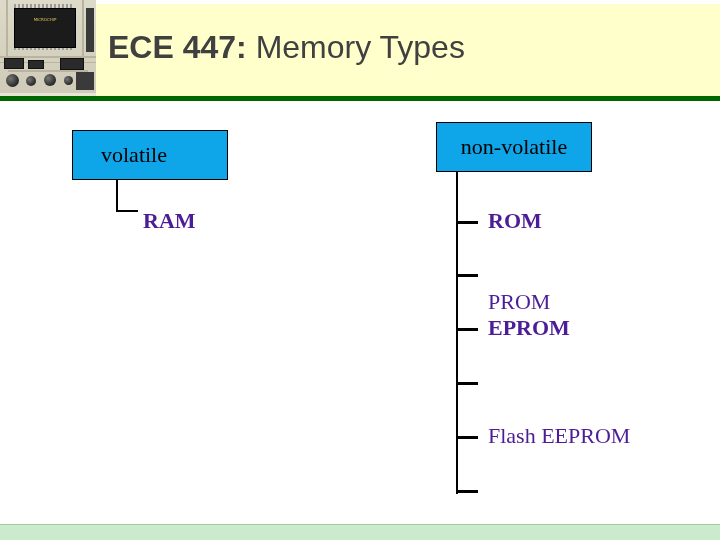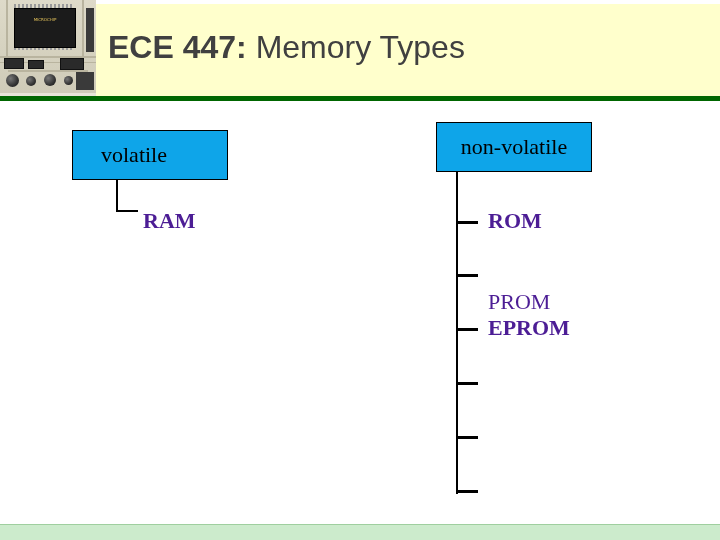--- a/index.html
+++ b/index.html
@@ -302,17 +302,18 @@
     <div class="tick" style="left:456px; top:117px;"></div>
     <div class="tick" style="left:456px; top:170px;"></div>
     <div class="tick" style="left:456px; top:224px;"></div>
     <div class="tick" style="left:456px; top:278px;"></div>
     <div class="tick" style="left:456px; top:332px;"></div>
     <div class="tick" style="left:456px; top:386px;"></div>
 
     <div class="leaf-label nv-leaf bold" style="top:104px;">ROM</div>
     <div class="leaf-label nv-leaf" style="top:157px;margin-top:28px;">PROM</div>
     <div class="leaf-label nv-leaf" style="top:211px;font-weight:bold;">EPROM</div>
+    <div class="leaf-label nv-leaf" style="top:319px;">Flash EEPROM</div>
 
   </div>
 
   <div class="footer-band"></div>
 </div>
 
 </body></html>

